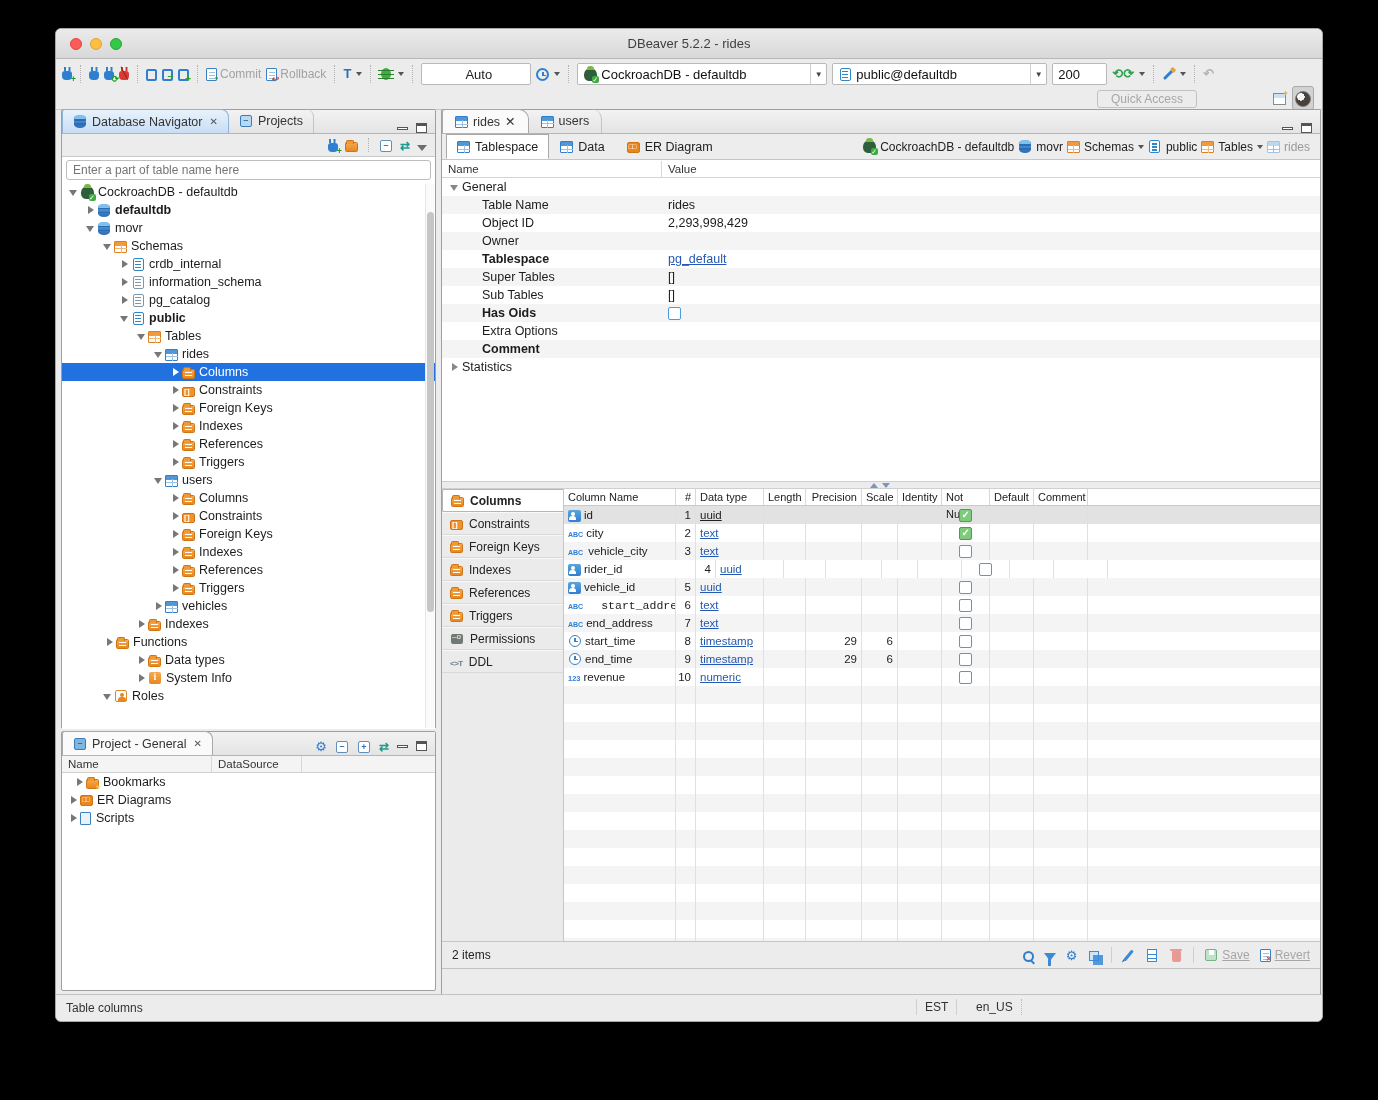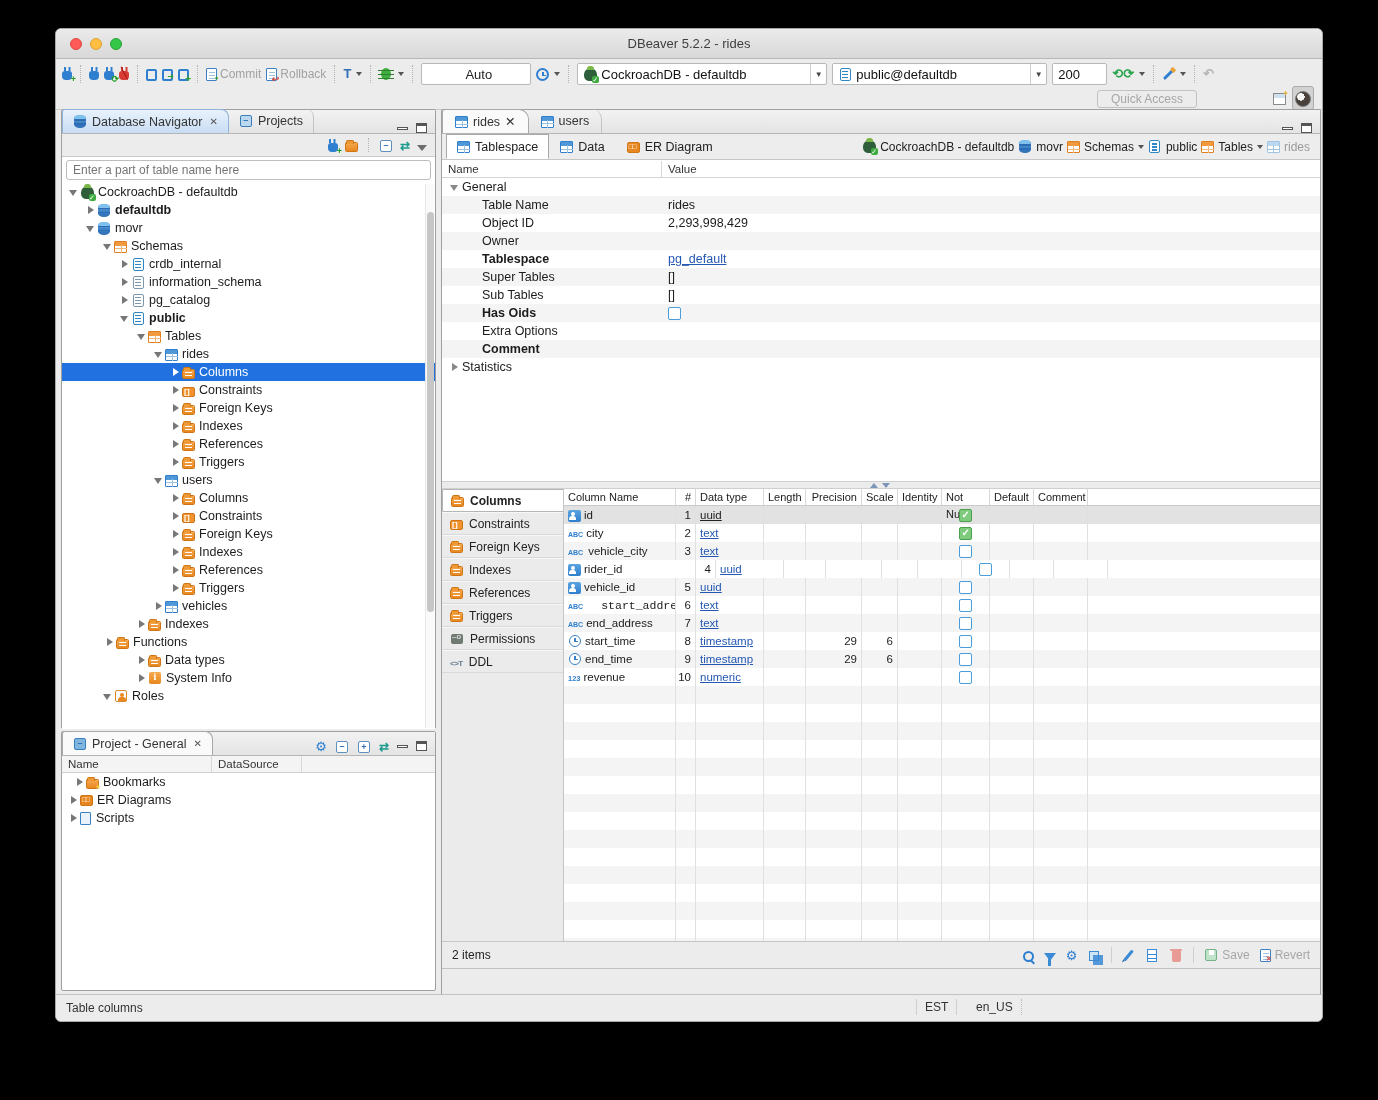--- a/index.html
+++ b/index.html
@@ -228,21 +228,21 @@
   .gcell { padding:0 4px; border-right:1px solid #e0e0e0; height:100%; display:flex; align-items:center; flex:none; overflow:hidden; }
   .gcell.r { justify-content:flex-end; }
   .gcell.c { justify-content:center; }
   .gcell a { color:#2458b3; text-decoration:underline; }
   .grow.sel .gcell a { color:#222; }
 
   .efoot { position:absolute; left:0; bottom:27px; width:878px; height:27px; background:#ececec; border-top:1px solid #c6c6c6;
            display:flex; align-items:center; padding:0 10px; gap:10px; }
   .efoot .cnt { font-size:12px; color:#222; }
   .efoot .spacer { flex:1; }
-  .ebtn { display:flex; align-items:flex-end; gap:4px; font-size:12px; color:#a6a6a6; }
+  .ebtn { display:flex; align-items:flex-end; gap:4px; font-size:12px; color:#a6a6a6;text-decoration:underline; }
   .efsep { width:1px; height:16px; background:#cfcfcf; }
 
   
   .statusbar { position:absolute; left:0; right:0; bottom:0; height:27px; background:#ececec; border-top:1px solid #c2c2c2; }
   .statusbar .sleft { position:absolute; left:10px; top:6px; font-size:12px; color:#333; }
   .statusbar .tz { position:absolute; left:860px; top:4px; font-size:12px; color:#333; padding:1px 8px; border-left:1px solid #cfcfcf; border-right:1px solid #cfcfcf; }
   .statusbar .loc { position:absolute; left:912px; top:4px; font-size:12px; color:#333; padding:1px 8px; border-right:1px dotted #b9b9b9; }
 </style>
 </head>
 <body>

